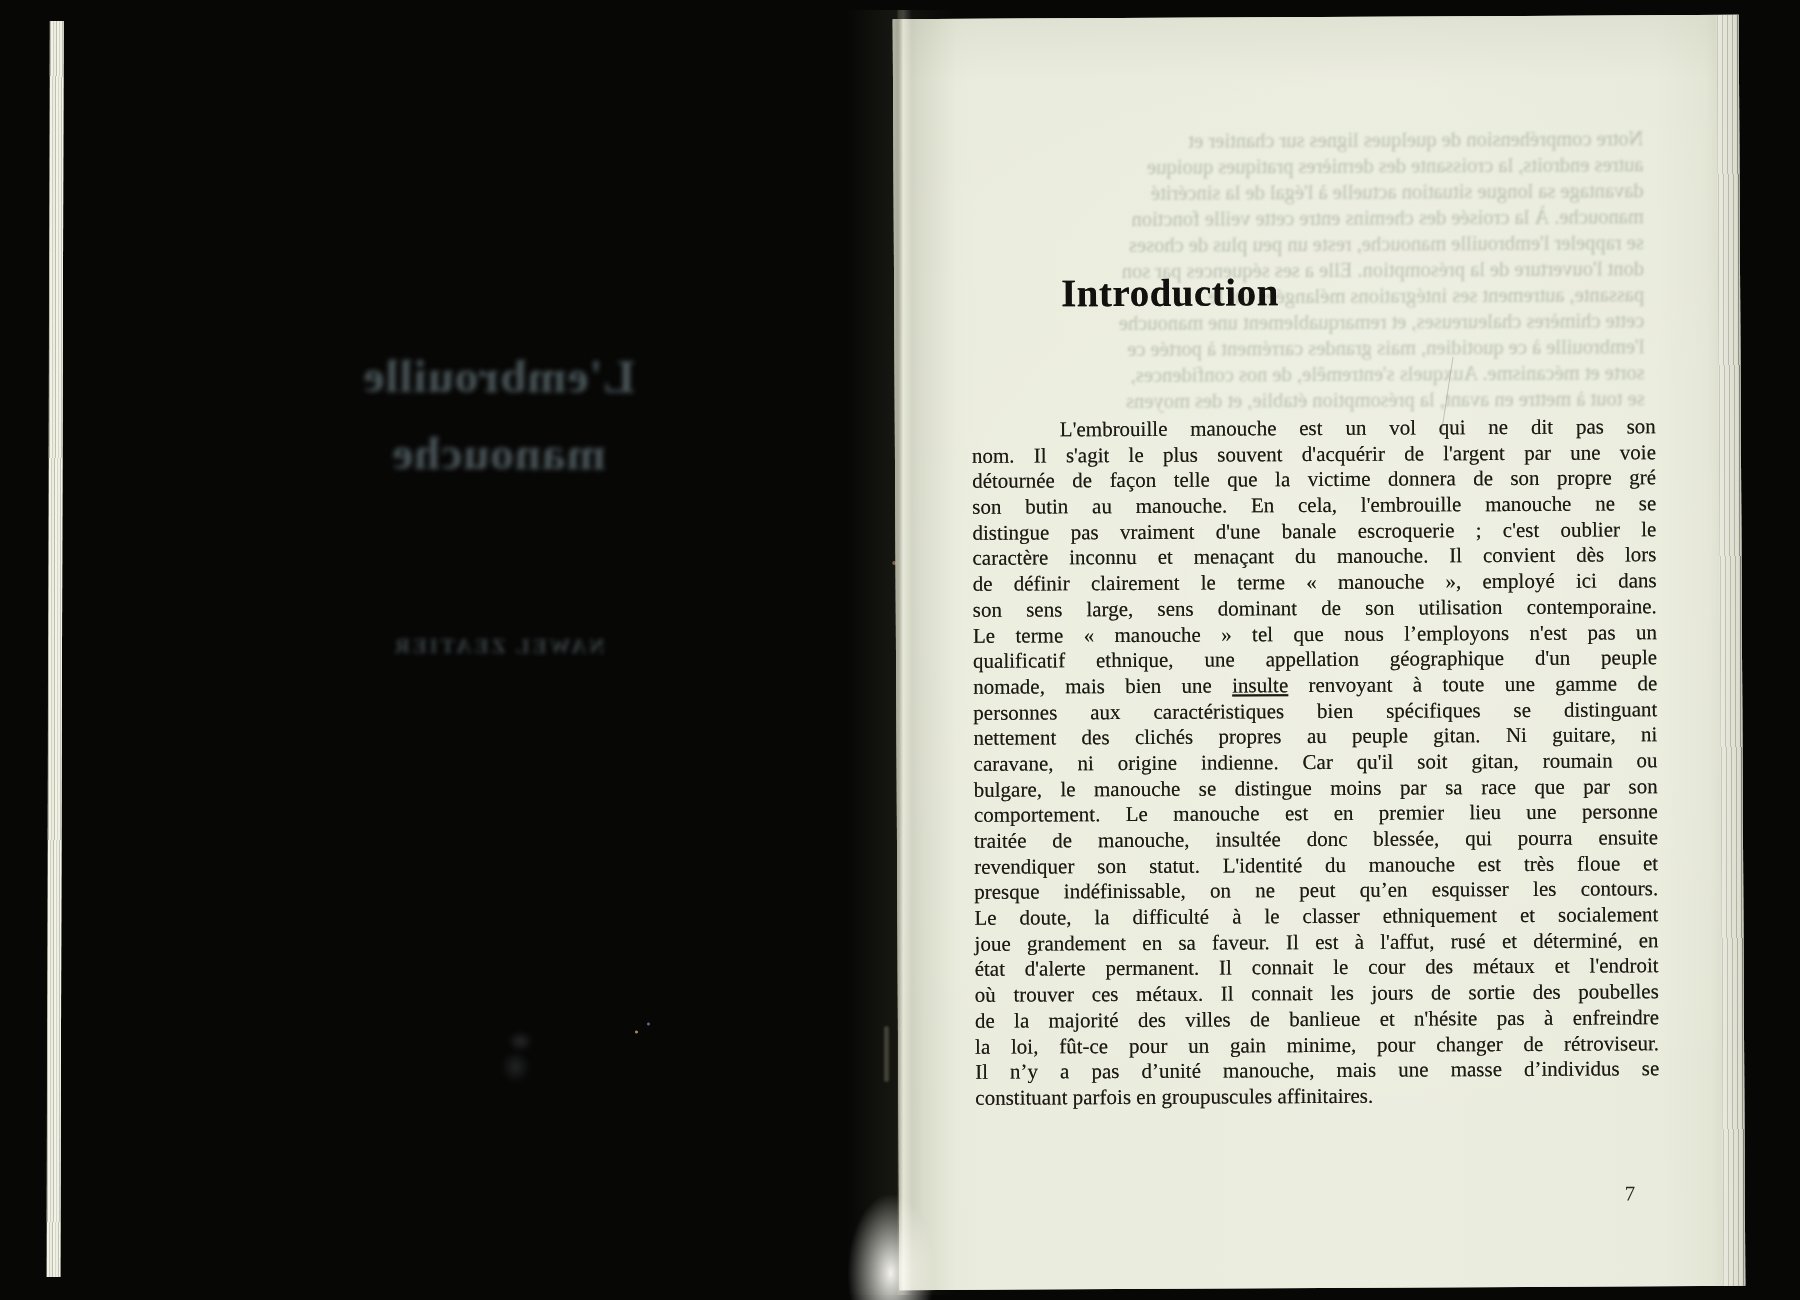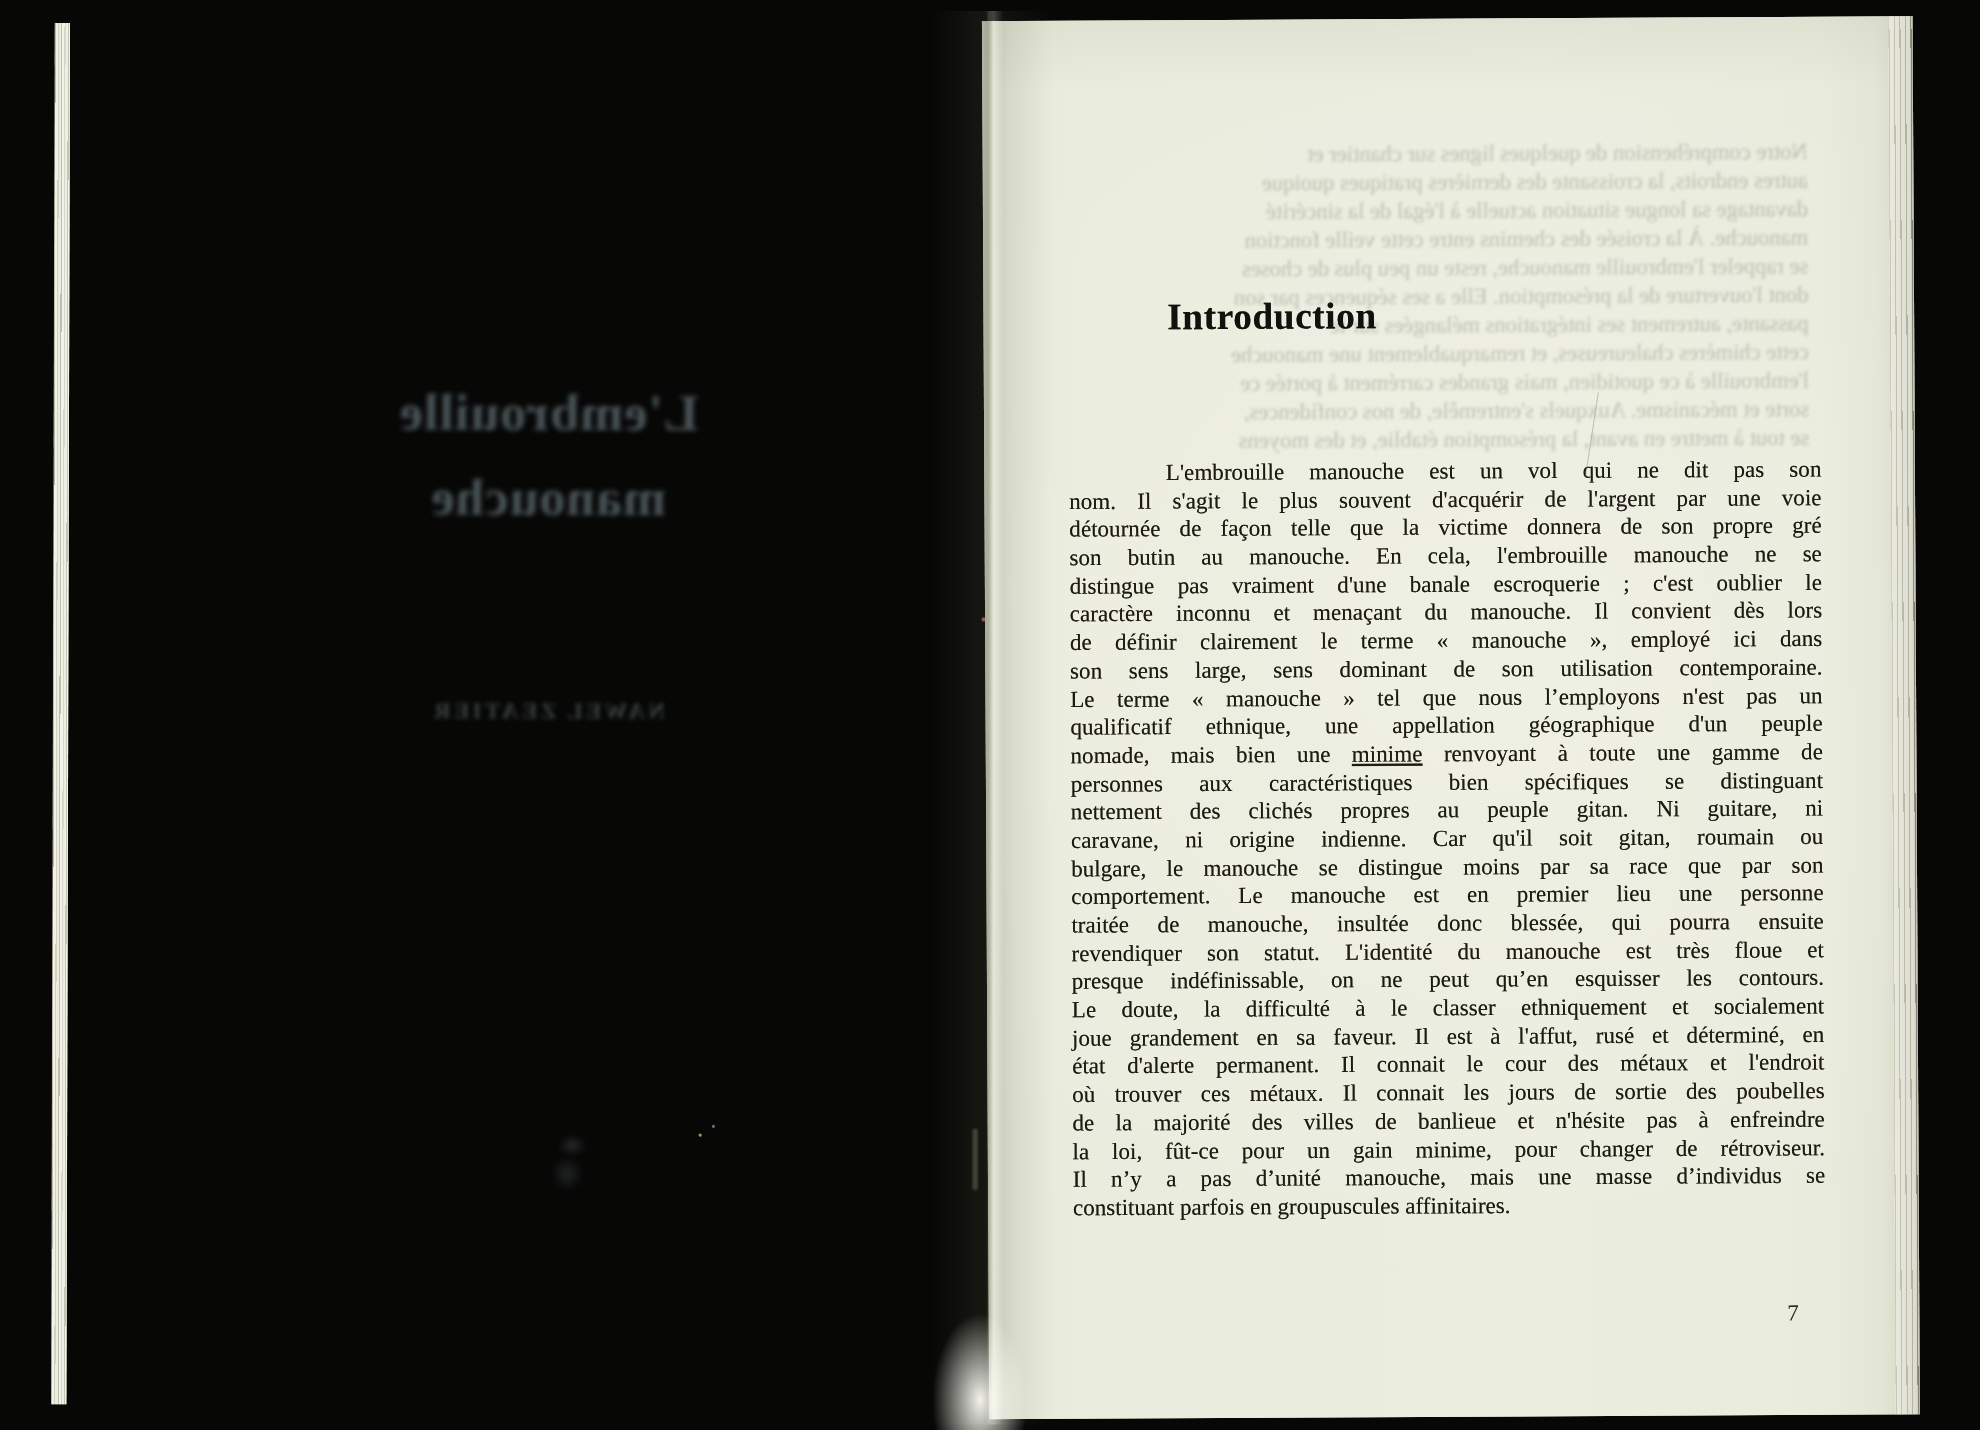--- a/index.html
+++ b/index.html
@@ -78,21 +78,21 @@
     opacity:0.5;
   }
   .showthrough-lines .stl{
     transform:scaleX(-1);
     filter:blur(1.3px);
     white-space:nowrap;overflow:hidden;
     text-align:left;
   }
   .heading{
     position:absolute;left:167px;top:252px;margin:0;
-    font-size:34px;font-weight:bold;color:#13110d;
+    font-size:39px;font-weight:bold;color:#13110d;
     letter-spacing:0.5px;
     text-shadow:0 0 0.5px rgba(19,17,13,0.7);
   }
   .body-text{
     position:absolute;left:77px;top:399px;width:684px;
     font-size:21px;line-height:25.7px;
     color:#1c1a13;
     text-shadow:0 0 0.4px rgba(28,26,19,0.65);
   }
   .bline{
@@ -178,21 +178,21 @@
     <div class="bline indent">L'embrouille manouche est un vol qui ne dit pas son</div>
     <div class="bline">nom. Il s'agit le plus souvent d'acquérir de l'argent par une voie</div>
     <div class="bline">détournée de façon telle que la victime donnera de son propre gré</div>
     <div class="bline">son butin au manouche. En cela, l'embrouille manouche ne se</div>
     <div class="bline">distingue pas vraiment d'une banale escroquerie ; c'est oublier le</div>
     <div class="bline">caractère inconnu et menaçant du manouche. Il convient dès lors</div>
     <div class="bline">de définir clairement le terme « manouche », employé ici dans</div>
     <div class="bline">son sens large, sens dominant de son utilisation contemporaine.</div>
     <div class="bline">Le terme « manouche » tel que nous l’employons n'est pas un</div>
     <div class="bline">qualificatif ethnique, une appellation géographique d'un peuple</div>
-    <div class="bline"><span>nomade, mais bien une </span><span class="u">minime</span><span> renvoyant à toute une gamme de</span></div>
+    <div class="bline"><span>nomade, mais bien une </span><span class="u">insulte</span><span> renvoyant à toute une gamme de</span></div>
     <div class="bline">personnes aux caractéristiques bien spécifiques se distinguant</div>
     <div class="bline">nettement des clichés propres au peuple gitan. Ni guitare, ni</div>
     <div class="bline">caravane, ni origine indienne. Car qu'il soit gitan, roumain ou</div>
     <div class="bline">bulgare, le manouche se distingue moins par sa race que par son</div>
     <div class="bline">comportement. Le manouche est en premier lieu une personne</div>
     <div class="bline">traitée de manouche, insultée donc blessée, qui pourra ensuite</div>
     <div class="bline">revendiquer son statut. L'identité du manouche est très floue et</div>
     <div class="bline">presque indéfinissable, on ne peut qu’en esquisser les contours.</div>
     <div class="bline">Le doute, la difficulté à le classer ethniquement et socialement</div>
     <div class="bline">joue grandement en sa faveur. Il est à l'affut, rusé et déterminé, en</div>

